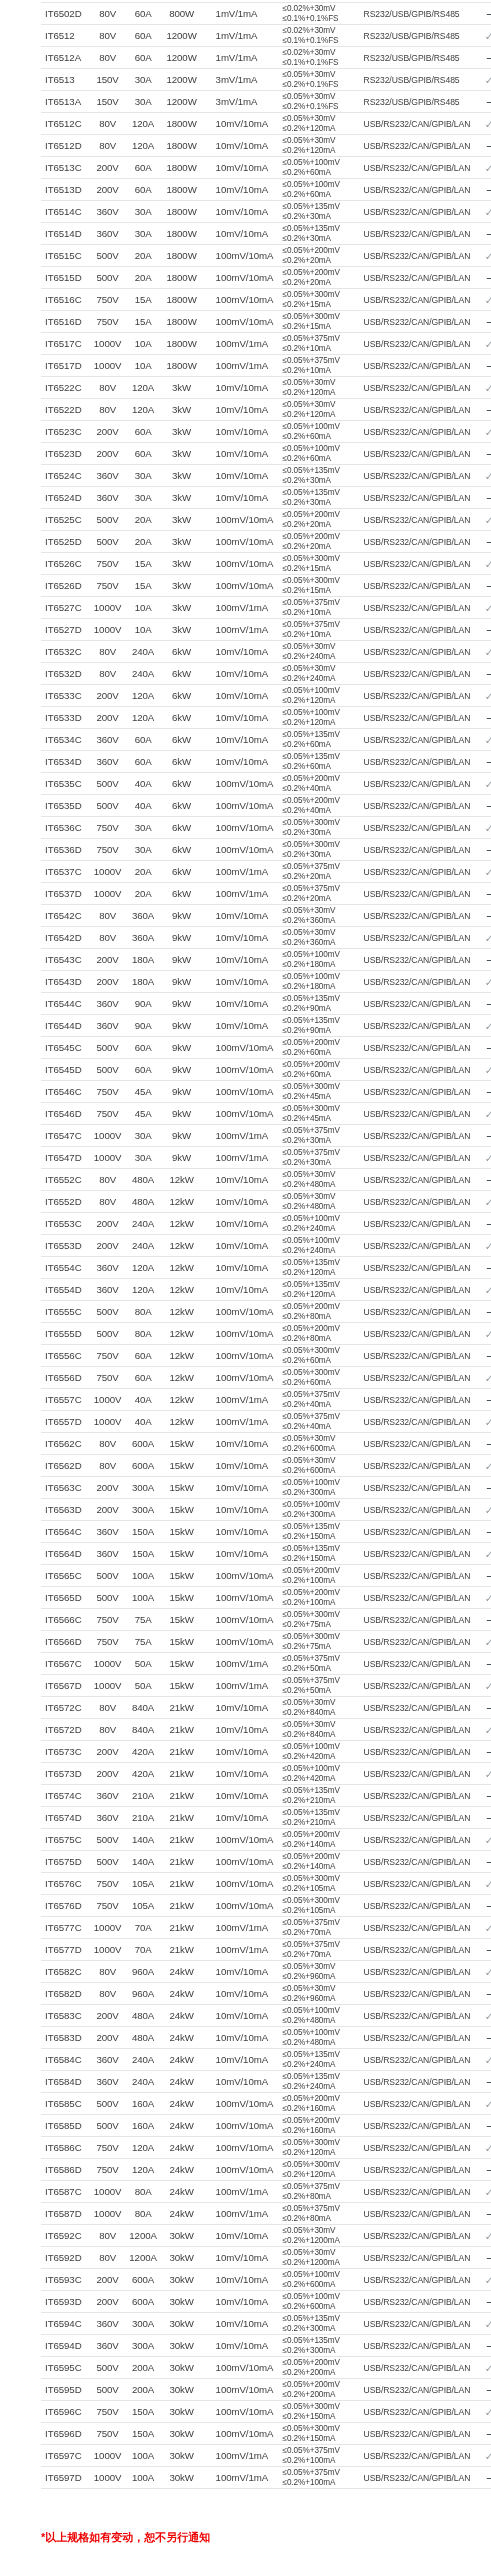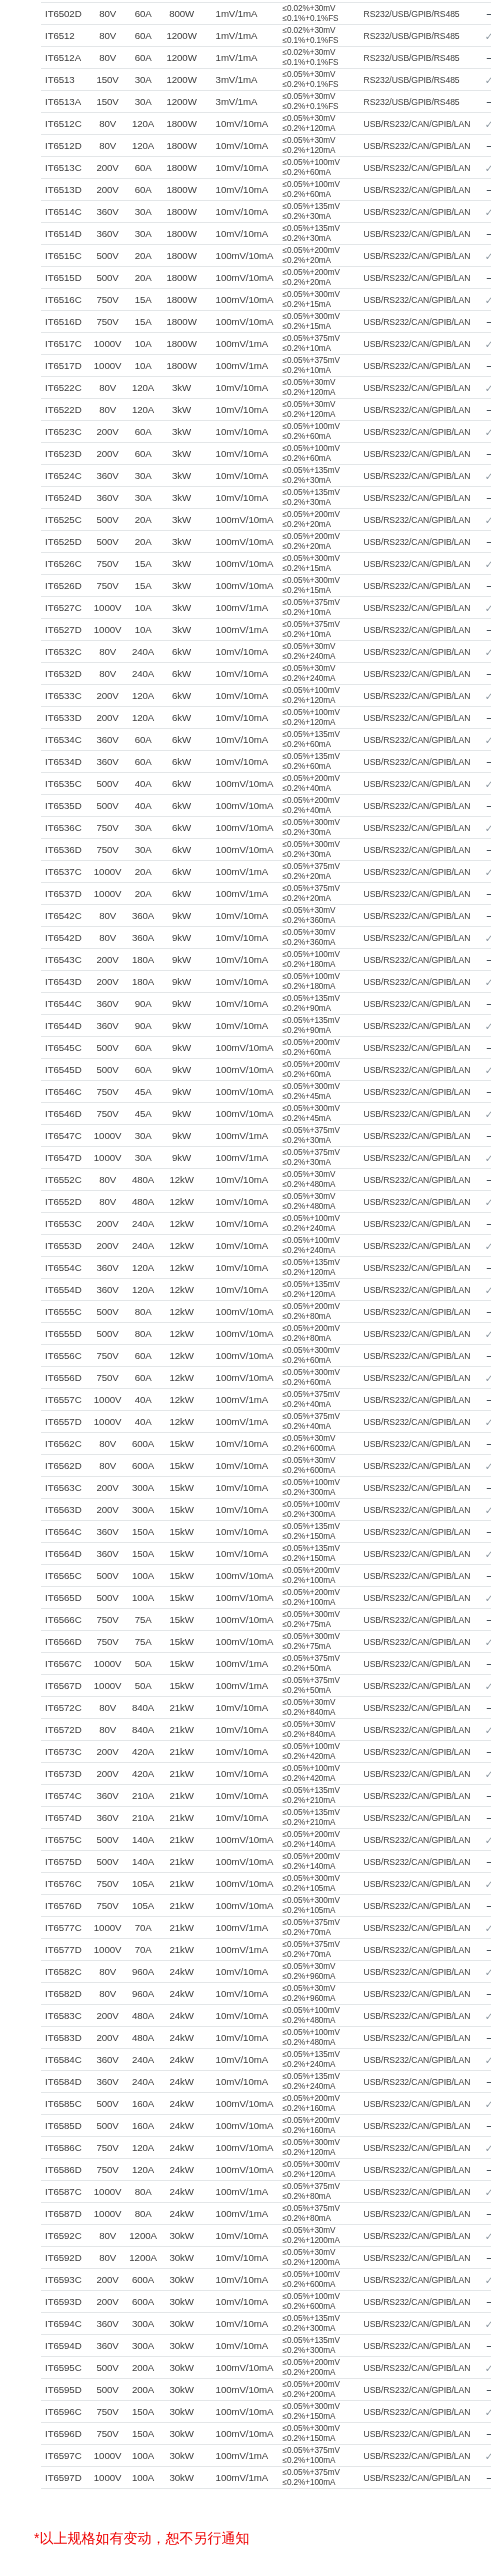--- a/index.html
+++ b/index.html
@@ -30,22 +30,22 @@
   .c-curr {left:80px;width:45px;justify-content:center;}
   .c-pow  {left:117px;width:48px;justify-content:center;}
   .c-res  {left:175px;}
   .c-acc  {left:242px;flex-direction:column;align-items:flex-start;justify-content:center;
            font-size:8.2px;line-height:10px;letter-spacing:-0.1px;}
   .c-int  {left:323px;font-size:8.6px;letter-spacing:-0.1px;}
   .c-flag {left:426px;width:45px;justify-content:center;}
   .glyph-check{color:#8e99a2;font-size:10.4px;}
   .glyph-dash{color:#39454f;font-size:9.7px;font-weight:700;}
   .footnote{
-    position:absolute;left:6px;top:2530px;
-    font-size:14px;font-weight:400;color:#ee0000;
+    position:absolute;left:13px;top:2530px;
+    font-size:11px;font-weight:700;color:#ee0000;
     white-space:nowrap;
   }
 </style>
 </head>
 <body>
 
 <div class="page">
   <div class="spec-table">
       <div class="row">
         <div class="cell c-model">IT6502D</div>

